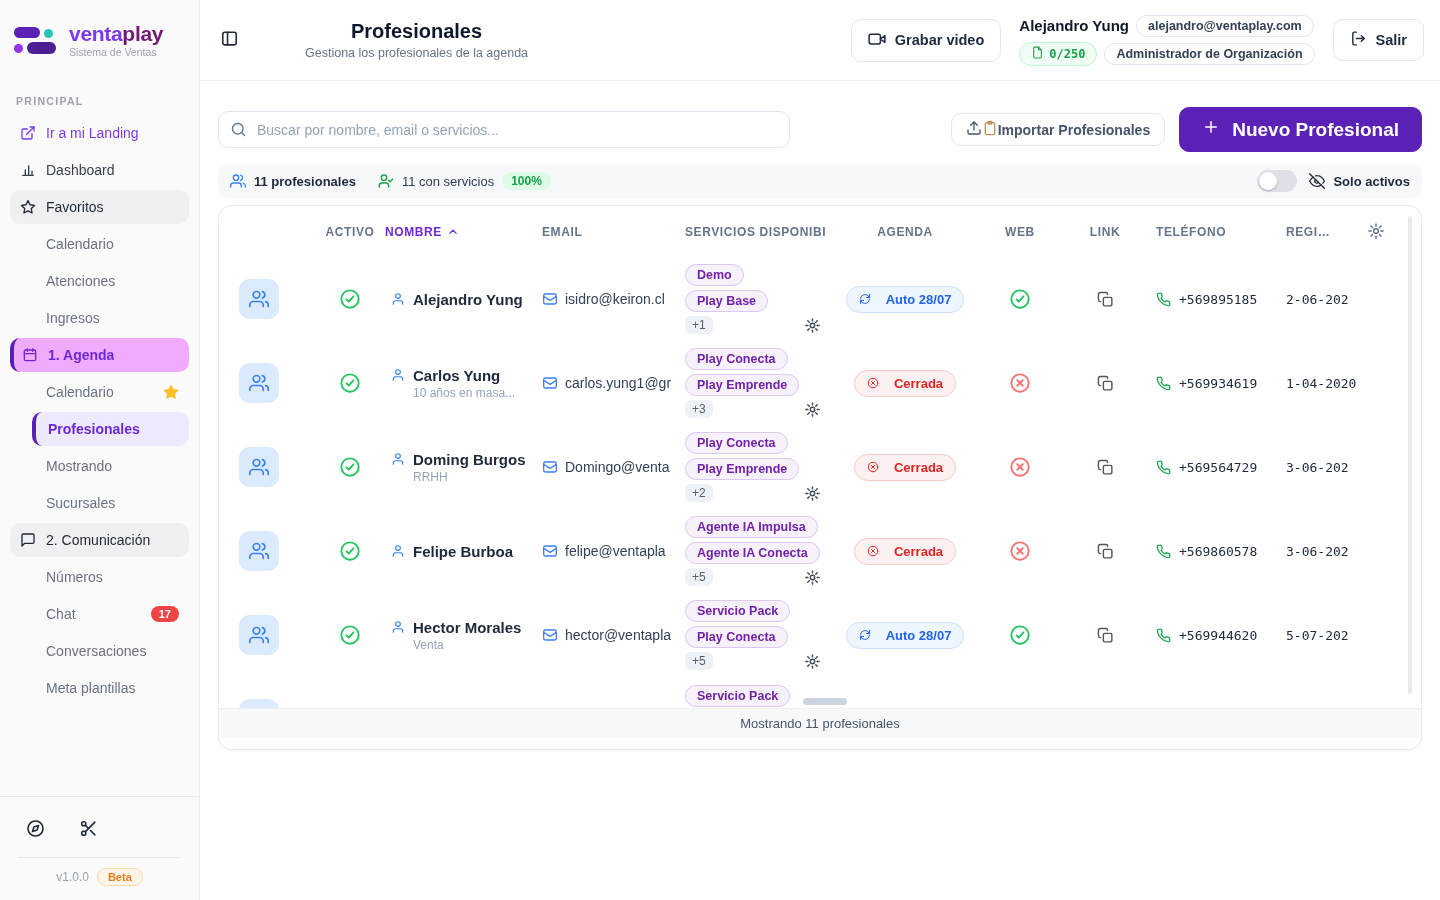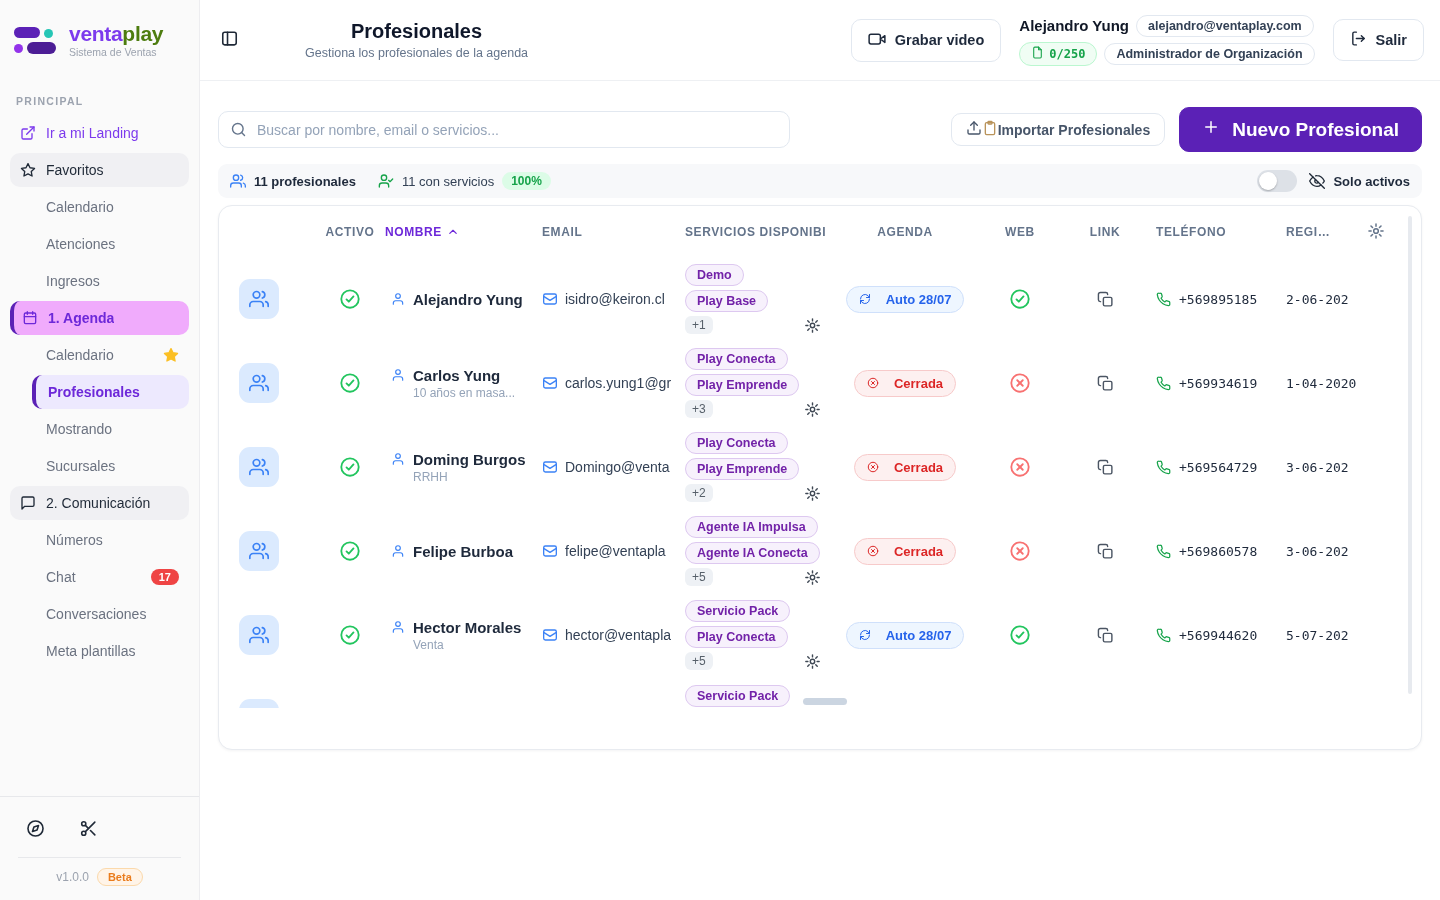--- a/index.html
+++ b/index.html
@@ -8,21 +8,21 @@
 
   
   .sidebar{width:200px;min-width:200px;background:#fafafa;border-right:1px solid #ededf0;display:flex;flex-direction:column}
   .logo-row{height:81px;display:flex;align-items:center;gap:9px;padding:0 14px;flex:none}
   .logo-mark{position:relative;width:46px;height:34px;flex:none}
   .logo-mark .lb1{position:absolute;left:0;top:3px;width:26px;height:11px;border-radius:7px;background:#5b21b6}
   .logo-mark .ld1{position:absolute;left:30px;top:5px;width:9px;height:9px;border-radius:50%;background:#26c6b5}
   .logo-mark .ld2{position:absolute;left:0;top:20px;width:9px;height:9px;border-radius:50%;background:#9333ea}
   .logo-mark .lb2{position:absolute;left:13px;top:18px;width:29px;height:12px;border-radius:7px;background:#4c1d95}
   .brand{font-size:21px;font-weight:700;line-height:1.05;letter-spacing:-.3px}
-  .brand .p1{color:#7c3aed}.brand .p2{color:#4d7c0f}
+  .brand .p1{color:#7c3aed}.brand .p2{color:#701a75}
   .tagline{font-size:10.5px;color:#9ca3af;margin-top:1px}
   .nav{flex:1;overflow:hidden;padding:6px 10px 0}
   .sec-label{font-size:10.5px;font-weight:700;letter-spacing:1.3px;color:#9ca3af;padding:8px 6px 6px}
   .side-item{display:flex;align-items:center;gap:10px;height:34px;margin:3px 0;padding:0 10px;border-radius:10px;font-size:14px;color:#374151;cursor:pointer;white-space:nowrap}
   .side-item .lbl{overflow:hidden;text-overflow:ellipsis}
   .side-item.accent{color:#7c3aed;font-weight:500}
   .side-item.muted-bg{background:#f0f0f3;color:#1f2937;font-weight:500}
   .side-item.section-active{background:#f0abfc;color:#6d28d9;font-weight:700;border-left:4px solid #5b21b6;padding-left:8px}
   .side-item.sub{padding-left:36px;color:#6b7280}
   .side-item.sub-active{margin-left:22px;background:#ede9fe;color:#6d28d9;font-weight:700;border-left:4px solid #5b21b6;padding-left:12px}
@@ -134,20 +134,29 @@
       <div class="sec-label">PRINCIPAL</div>
       <div id="sidebar-items">
           <div class="side-item accent">
             <svg width="16" height="16" viewBox="0 0 24 24" fill="none" stroke="currentColor" stroke-width="2" stroke-linecap="round" stroke-linejoin="round">
               <path d="M18 13v6a2 2 0 0 1-2 2H5a2 2 0 0 1-2-2V8a2 2 0 0 1 2-2h6"></path>
               <polyline points="15 3 21 3 21 9"></polyline>
               <line x1="10" y1="14" x2="21" y2="3"></line>
             </svg>
             <span class="lbl">Ir a mi Landing</span>
           </div>
+          <div class="side-item ">
+            <svg width="16" height="16" viewBox="0 0 24 24" fill="none" stroke="currentColor" stroke-width="2" stroke-linecap="round" stroke-linejoin="round">
+              <line x1="4" y1="20" x2="20" y2="20"></line>
+              <line x1="8" y1="20" x2="8" y2="12"></line>
+              <line x1="13" y1="20" x2="13" y2="6"></line>
+              <line x1="18" y1="20" x2="18" y2="14"></line>
+            </svg>
+            <span class="lbl">Dashboard</span>
+          </div>
           <div class="side-item muted-bg">
             <svg width="16" height="16" viewBox="0 0 24 24" fill="none" stroke="currentColor" stroke-width="2" stroke-linecap="round" stroke-linejoin="round">
               <polygon points="12 2.5 15 8.6 21.8 9.6 16.9 14.3 18.1 21 12 17.8 5.9 21 7.1 14.3 2.2 9.6 9 8.6 12 2.5"></polygon>
             </svg>
             <span class="lbl">Favoritos</span>
           </div>
           <div class="side-item sub">
             <span class="lbl">Calendario</span>
           </div>
           <div class="side-item sub">
@@ -817,18 +826,19 @@
                 <button class="avatar"></button>
               </div>
               <div></div>
               <div></div>
               <div></div>
               <div class="cell c-serv" style="align-self:start;padding-top:8px">
                 <span class="tag">Servicio Pack</span>
               </div>
             </div>
           </div>
+        <div class="t-footer">Mostrando 11 profesionales</div>
         <div class="h-thumb"></div>
         <div class="v-thumb"></div>
       </div>
     </div>
   </div>
 </div>
 
 </body></html>

